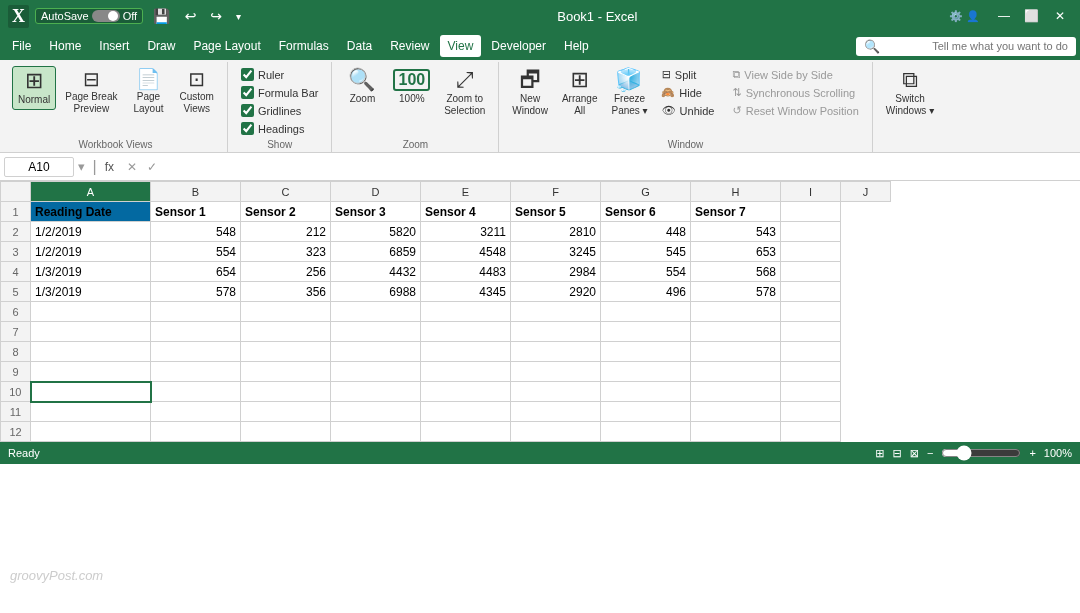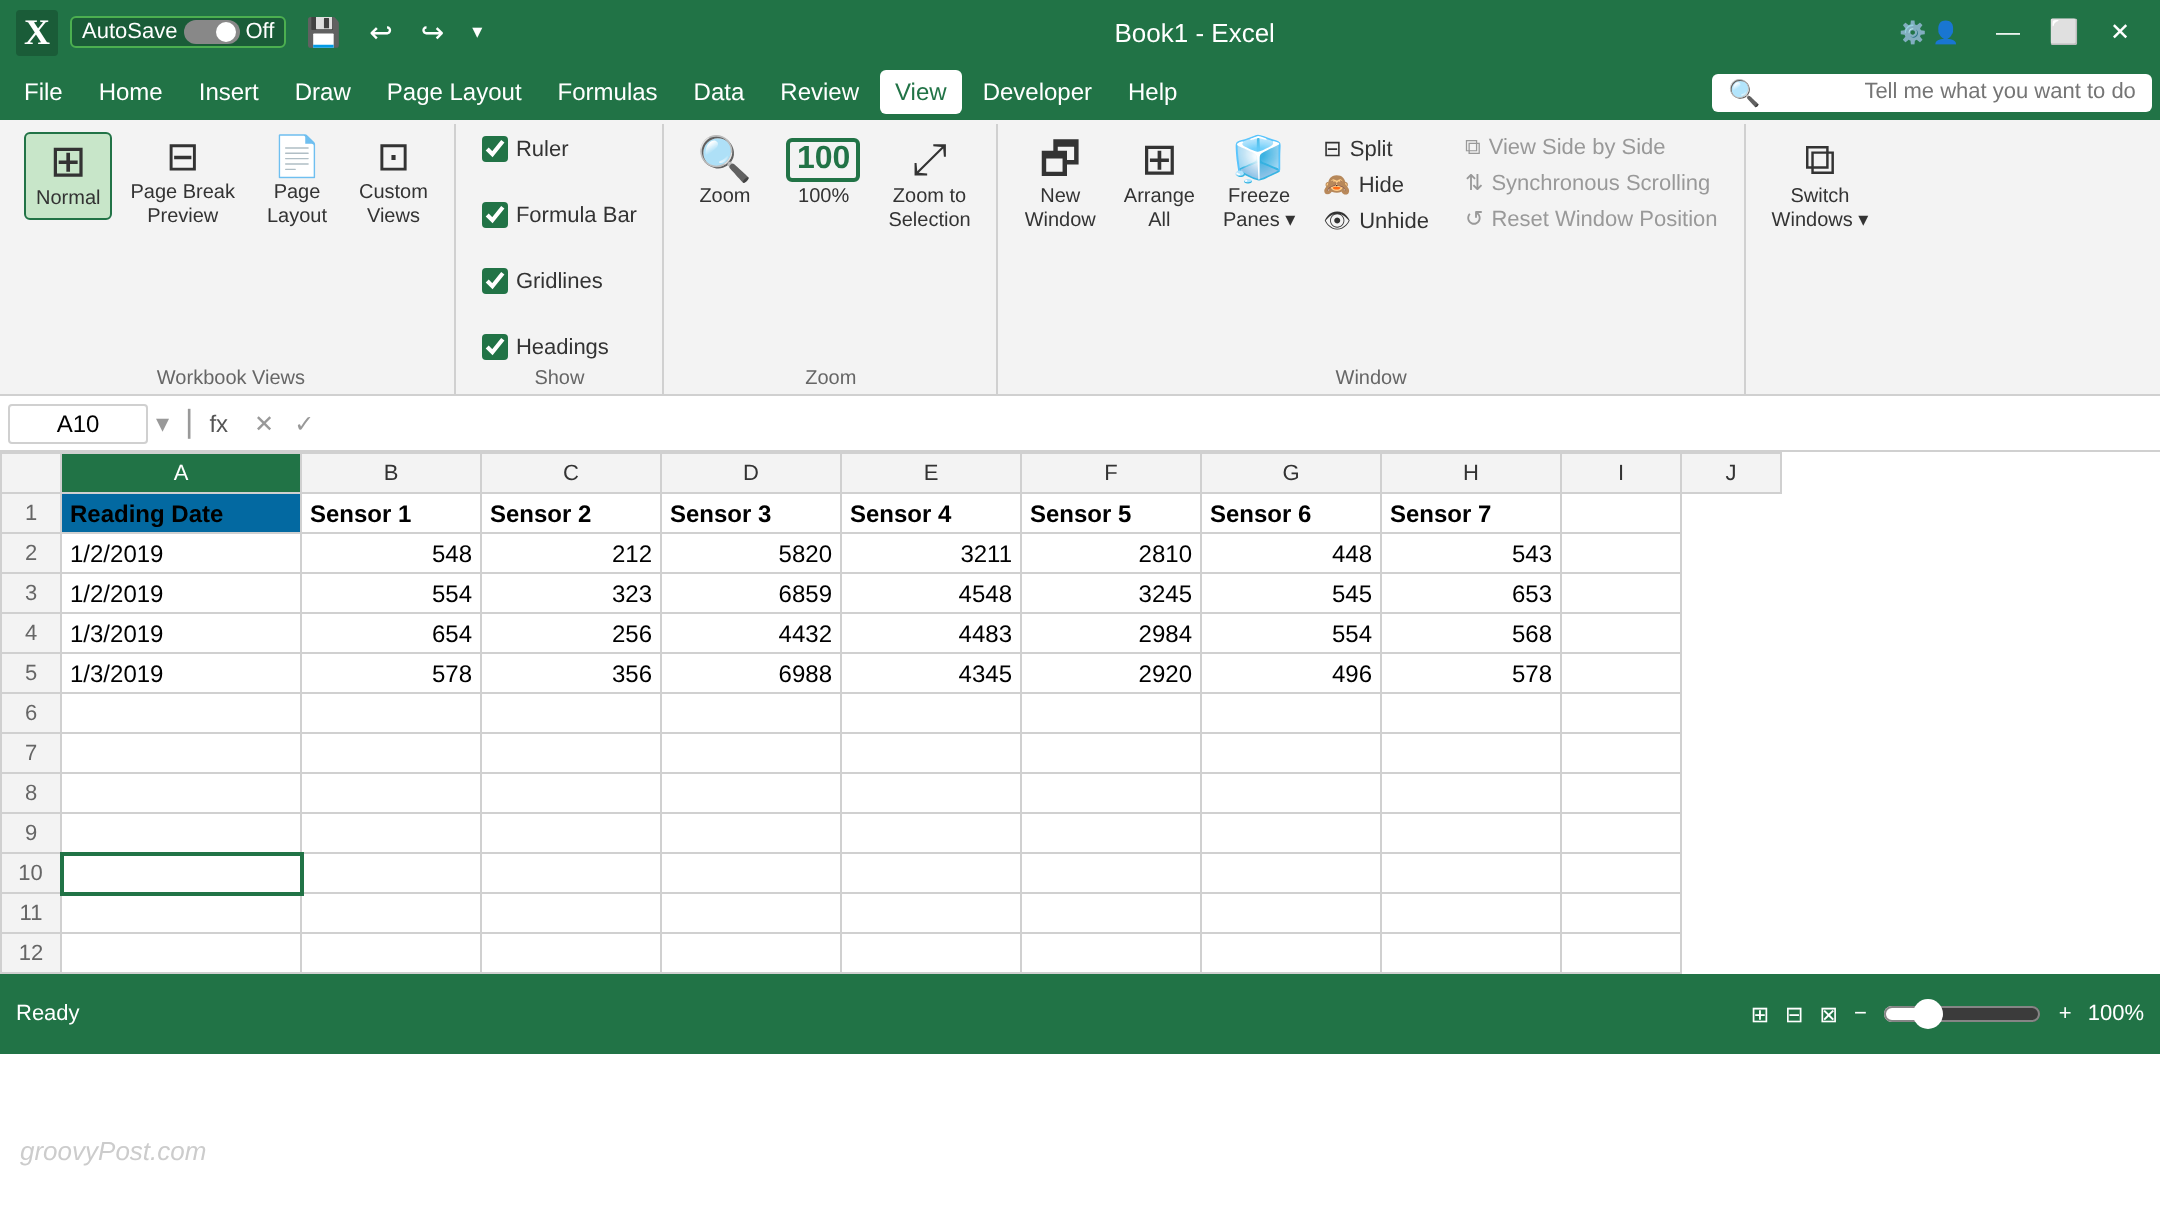--- a/index.html
+++ b/index.html
@@ -149,21 +149,21 @@
       background: none;
       font-size: 11px;
       color: #333;
       gap: 4px;
       white-space: nowrap;
     }
 
     .ribbon-small-group {
       display: flex;
       flex-direction: column;
-      gap: 16px;
+      gap: 1px;
       justify-content: center;
     }
 
     
     .formula-bar {
       display: flex;
       align-items: center;
       border-bottom: 1px solid #d0d0d0;
       background: #fff;
       height: 28px;
@@ -253,21 +253,21 @@
       color: #ccc;
       font-size: 13px;
       font-style: italic;
       pointer-events: none;
     }
 
     
     .status-bar {
       background: #217346;
       color: #fff;
-      height: 40px;
+      height: 22px;
       display: flex;
       align-items: center;
       padding: 0 8px;
       font-size: 11px;
       justify-content: space-between;
     }
     .status-right { display: flex; align-items: center; gap: 8px; }
     .zoom-slider { width: 80px; accent-color: #fff; }
 
     .split-group {

